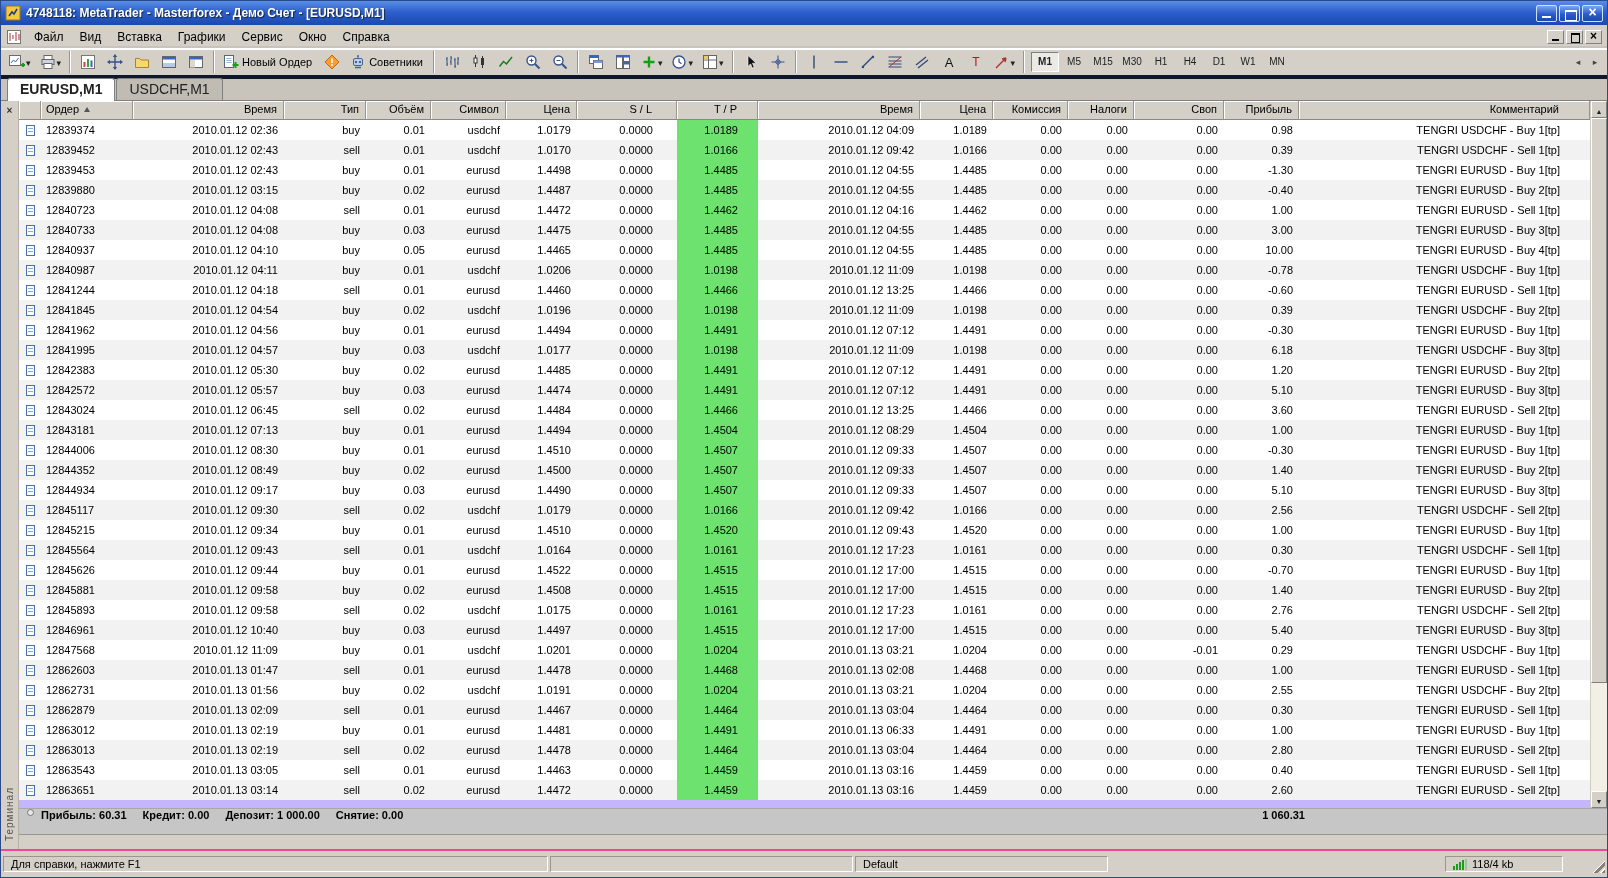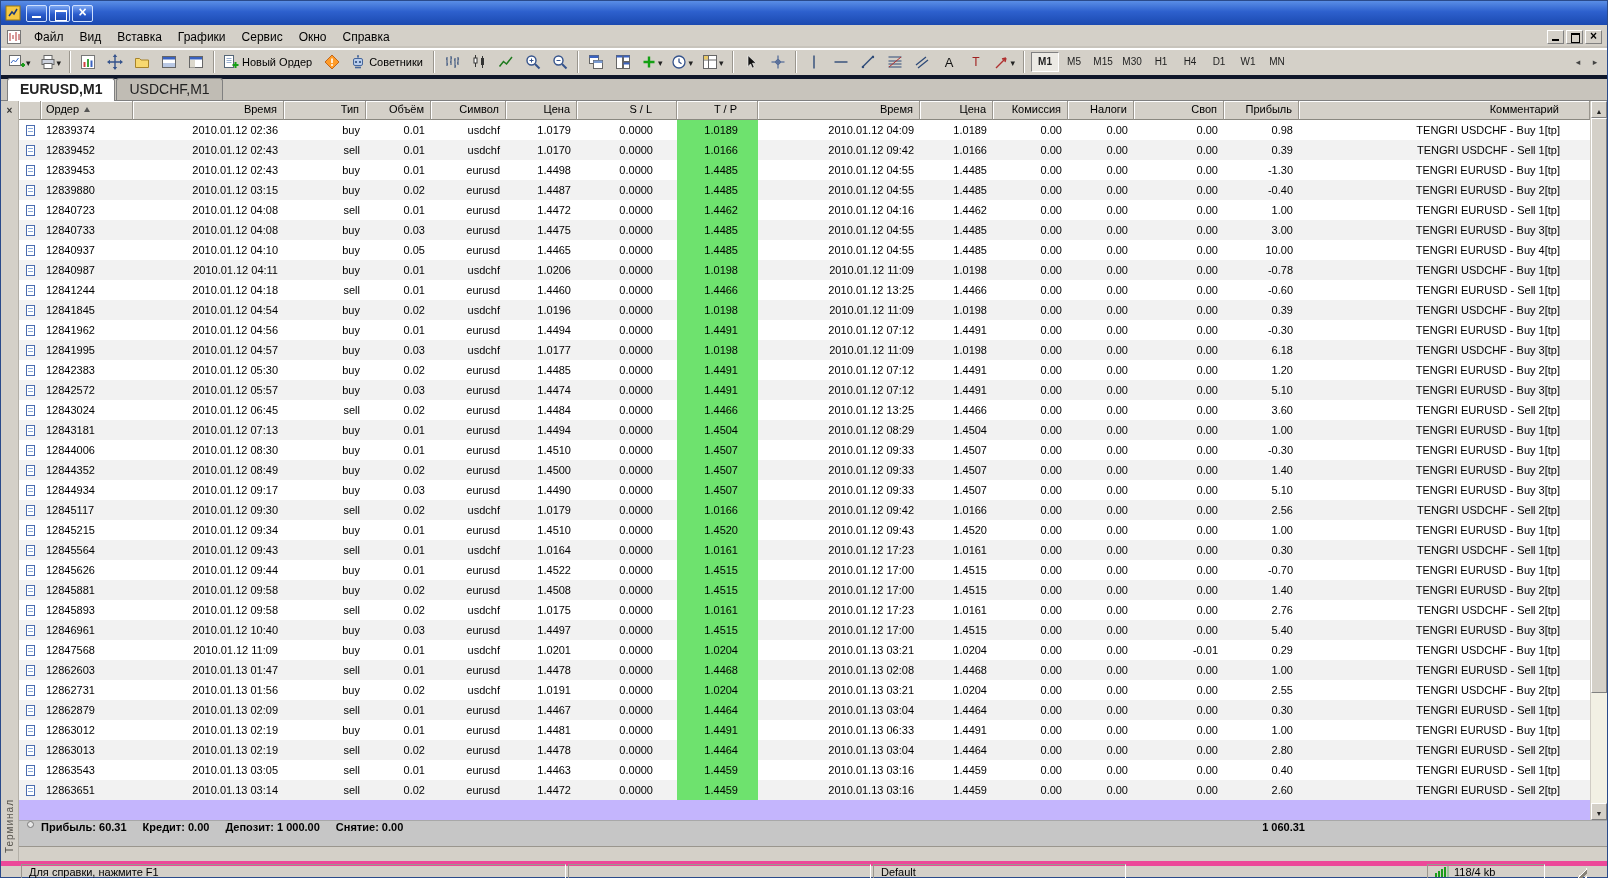--- a/index.html
+++ b/index.html
@@ -106,21 +106,21 @@
   .sum-right{width:296px;flex:none}
 
   .term-gap{height:15px;flex:none;margin-left:18px;background:#d4d0c8;border-top:1px solid #9a968e}
 
   
   .btabs{height:24px;flex:none;margin-left:18px;background:#dcd8d0;display:flex;align-items:center;padding-left:4px;box-shadow:inset 0 1px 0 #b8b4ac}
   .btab{font-size:11px;padding:4px 11px;color:#222;border-right:1px solid #b0aca4;cursor:default;white-space:nowrap}
   .btab.active{background:#fff;font-weight:bold;border:1px solid #808080;border-bottom-color:#fff;border-radius:2px 2px 0 0;position:relative;padding:3px 11px 5px}
 
   
-  .status{height:16px;flex:none;background:#d4d0c8;border-top:5px solid #ec4899;display:flex;align-items:center;padding:1px 20px;gap:2px}
+  .status{height:28px;flex:none;background:#d4d0c8;border-top:2px solid #ec4899;display:flex;align-items:center;padding:1px 2px;gap:2px}
   .ssec{height:16px;border:1px solid;border-color:#9a968e #fff #fff #9a968e;font-size:11px;line-height:14px;padding:0 7px;color:#000;white-space:nowrap;overflow:hidden;flex:none}
   .s-help{width:545px}
   .s-mid{width:303px}
   .s-profile{width:253px}
   .s-flex{flex:1;border-color:transparent}
   .s-traffic{width:118px;display:flex;align-items:center;gap:5px}
   .s-corner{width:40px;border:none;position:relative;height:18px}
   .grip{position:absolute;right:0;bottom:0;width:13px;height:13px;background:
     linear-gradient(135deg,transparent 0 50%,#fff 50% 57%,#868278 57% 71%,transparent 71% 79%,#fff 79% 86%,#868278 86% 100%);}
   .signal{display:flex;align-items:flex-end;gap:1px;height:11px}
@@ -134,20 +134,21 @@
 </head>
 <body>
 
 <div class="window">
 
   <div class="titlebar">
     <span class="app-icon"><svg class="ti" viewBox="0 0 16 16">
           <rect x="1" y="1" width="14" height="14" fill="#f5c842" stroke="#9c7a10"></rect>
           <path d="M4 11l3-4 2 2 3-5" stroke="#1a3a7a" fill="none" stroke-width="1.5"></path>
         </svg></span>
+    <span class="title-text">4748118: MetaTrader - Masterforex - Демо Счет - [EURUSD,M1]</span>
     <div class="win-controls">
       <button class="wb wb-min"></button>
       <button class="wb wb-max"></button>
       <button class="wb wb-close"></button>
     </div>
   </div>
 
   <div class="menubar">
     <span class="child-icon"><svg class="ti" viewBox="0 0 16 16">
           <rect x="1.5" y="1.5" width="13" height="13" fill="#fff" stroke="#777"></rect>

